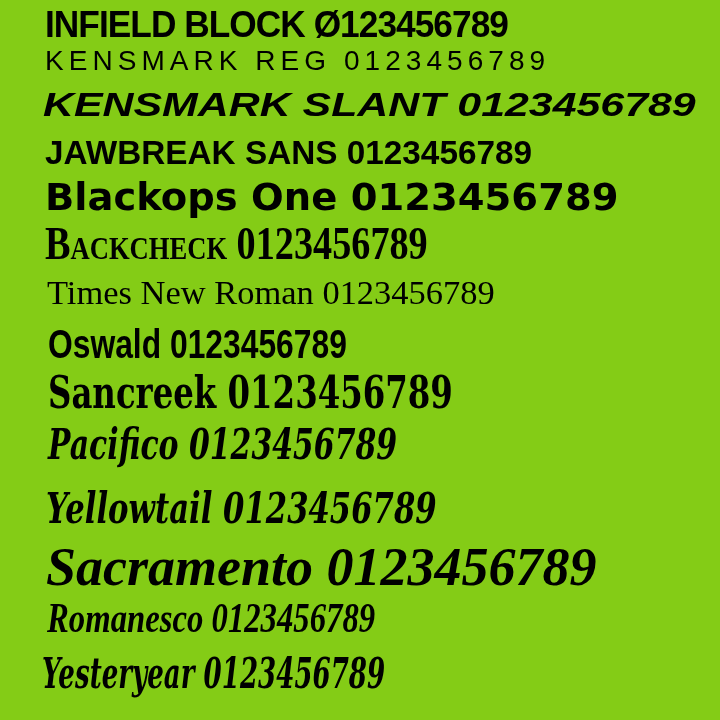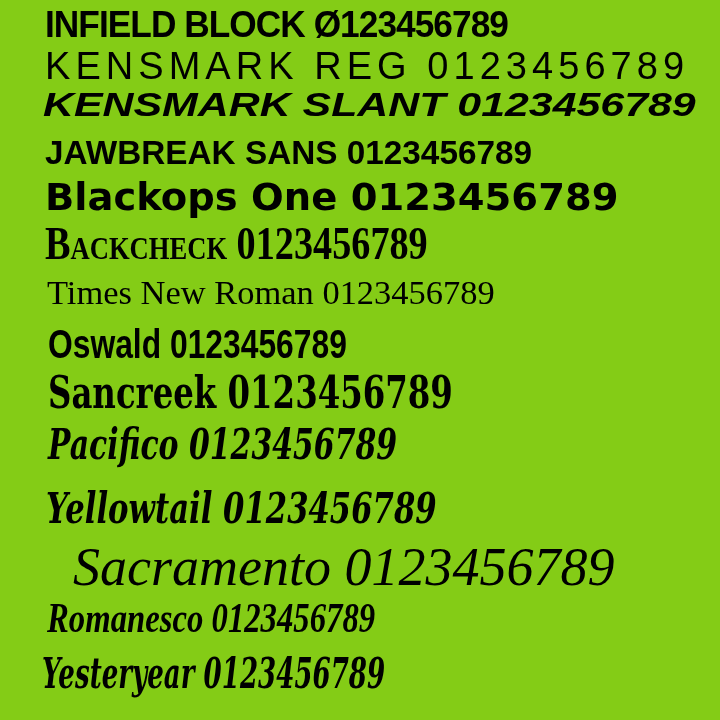--- a/index.html
+++ b/index.html
@@ -23,32 +23,32 @@
   .f-kensmark       { font-family: "Liberation Sans", sans-serif; font-weight: 400; }
   .f-kensmark-slant { font-family: "Liberation Sans", sans-serif; font-weight: 700; font-style: italic; }
   .f-jawbreak       { font-family: "Liberation Sans", sans-serif; font-weight: 700; }
   .f-blackops       { font-family: "DejaVu Sans", sans-serif;     font-weight: 700; }
   .f-backcheck      { font-family: "Liberation Serif", serif;     font-weight: 700; font-variant: small-caps; }
   .f-times          { font-family: "Liberation Serif", serif;     font-weight: 400; }
   .f-oswald         { font-family: "Liberation Sans", sans-serif; font-weight: 700; }
   .f-sancreek       { font-family: "DejaVu Serif", serif;         font-weight: 700; }
   .f-pacifico       { font-family: "DejaVu Serif", serif;         font-weight: 700; font-style: italic; }
   .f-yellowtail     { font-family: "DejaVu Serif", serif;         font-weight: 700; font-style: italic; }
-  .f-sacramento     { font-family: "Liberation Serif", serif;     font-weight: 400; font-style: italic; margin-left: 27px; }
+  .f-sacramento     { font-family: "Liberation Serif", serif;     font-weight: 700; font-style: italic; }
   .f-romanesco      { font-family: "Liberation Serif", serif;     font-weight: 700; font-style: italic; }
   .f-yesteryear     { font-family: "DejaVu Serif", serif;         font-weight: 700; font-style: italic; }
 </style>
 </head>
 <body>
 
 <div class="page">
 
   <div class="line f-infield" style="left: 45px; top: 6px; font-size: 37px; transform: scaleX(0.9527);"><span>INFIELD BLOCK</span> <span>Ø123456789</span></div>
 
-  <div class="line f-kensmark" style="left: 45px; top: 47px; font-size: 38px; letter-spacing: 5.04348px;"><span>KENSMARK REG</span> <span>0123456789</span></div>
+  <div class="line f-kensmark" style="left: 45px; top: 47px; font-size: 28px; letter-spacing: 5.04348px;"><span>KENSMARK REG</span> <span>0123456789</span></div>
 
   <div class="line f-kensmark-slant" style="left: 43px; top: 87px; font-size: 34px; transform: scaleX(1.2606);"><span>KENSMARK SLANT</span> <span>0123456789</span></div>
 
   <div class="line f-jawbreak" style="left: 45px; top: 135px; font-size: 34px; transform: scaleX(0.9799);"><span>JAWBREAK SANS</span> <span>0123456789</span></div>
 
   <div class="line f-blackops" style="left: 45px; top: 179px; font-size: 37px; transform: scaleX(1.0399);"><span>Blackops One</span> <span>0123456789</span></div>
 
   <div class="line f-backcheck" style="left: 45px; top: 221px; font-size: 46px; transform: scaleX(0.8308);"><span>Backcheck</span> <span>0123456789</span></div>
 
   <div class="line f-times" style="left: 47px; top: 276px; font-size: 34px; transform: scaleX(1.0136);"><span>Times New Roman</span> <span>0123456789</span></div>

